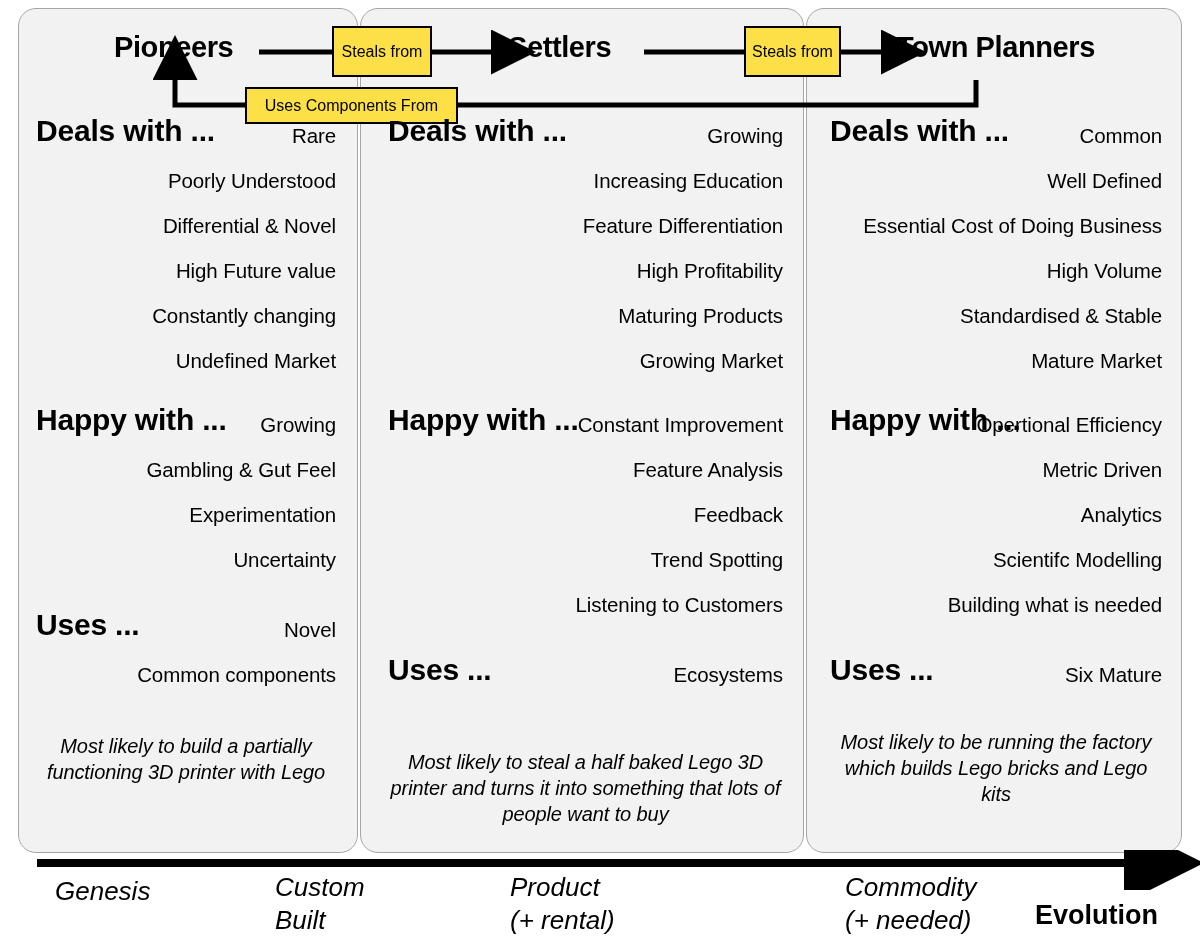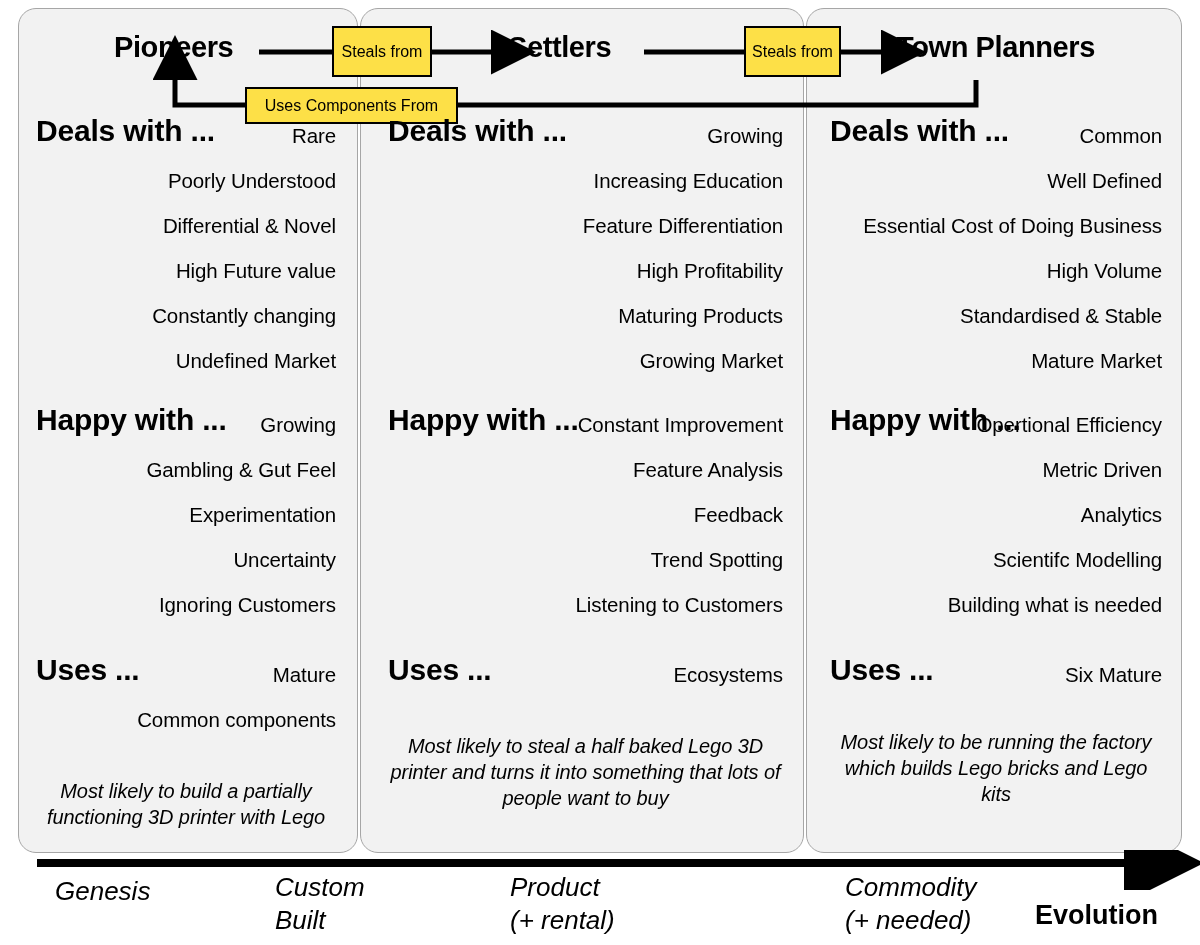--- a/index.html
+++ b/index.html
@@ -136,21 +136,21 @@
   }
 
   .footnote {
     text-align: center;
     font-style: italic;
     font-size: 20px;
     line-height: 26px;
     letter-spacing: -0.1px;
   }
   #foot-pioneers { margin-top: 36px; }
-  #foot-settlers { margin-top: 36px; }
+  #foot-settlers { margin-top: 52px; }
   #foot-planners { margin-top: 32px; }
 
   
   #axis-svg {
     position: absolute;
     left: 0;
     top: 850px;
     width: 1200px;
     height: 40px;
   }
@@ -232,30 +232,29 @@
 
     <div class="section sec-happy">
       <div class="head-row">
         <div class="section-head">Happy with ...</div>
       </div>
       <ul class="item-list">
         <li>Growing</li>
         <li>Gambling &amp; Gut Feel</li>
         <li>Experimentation</li>
         <li>Uncertainty</li>
-        <li>Ignoring Customers</li>
       </ul>
     </div>
 
     <div class="section sec-uses">
       <div class="head-row">
         <div class="section-head">Uses ...</div>
       </div>
       <ul class="item-list">
-        <li>Mature</li>
+        <li>Novel</li>
         <li>Common components</li>
       </ul>
     </div>
 
     <div class="footnote" id="foot-pioneers">Most likely to build a partially functioning 3D printer with Lego</div>
   </div>
 
   <div class="col-body" id="body-settlers">
 
     <div class="section sec-deals">

